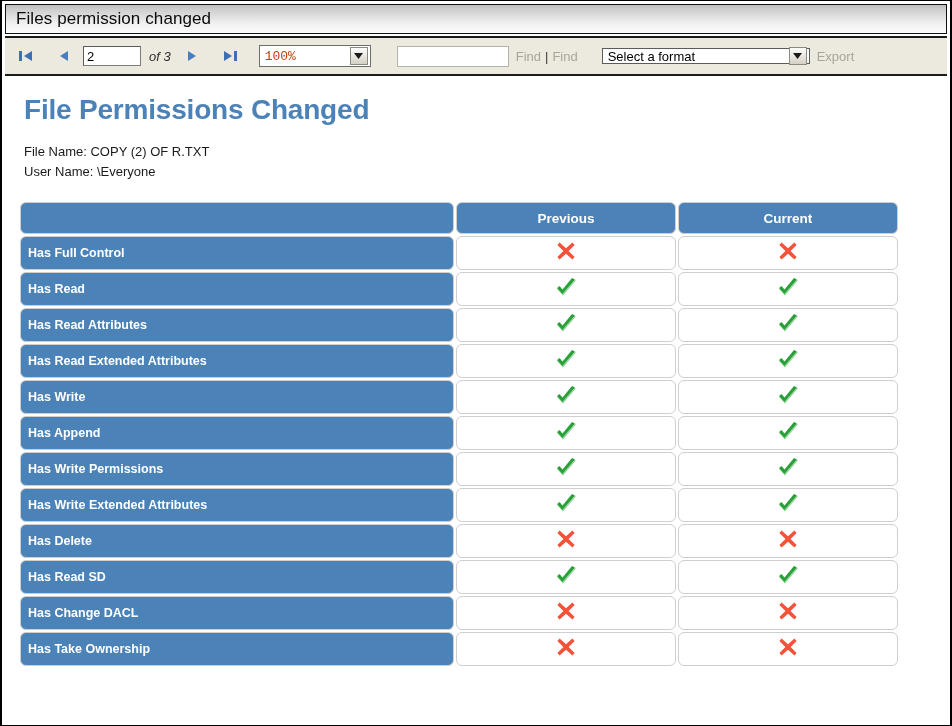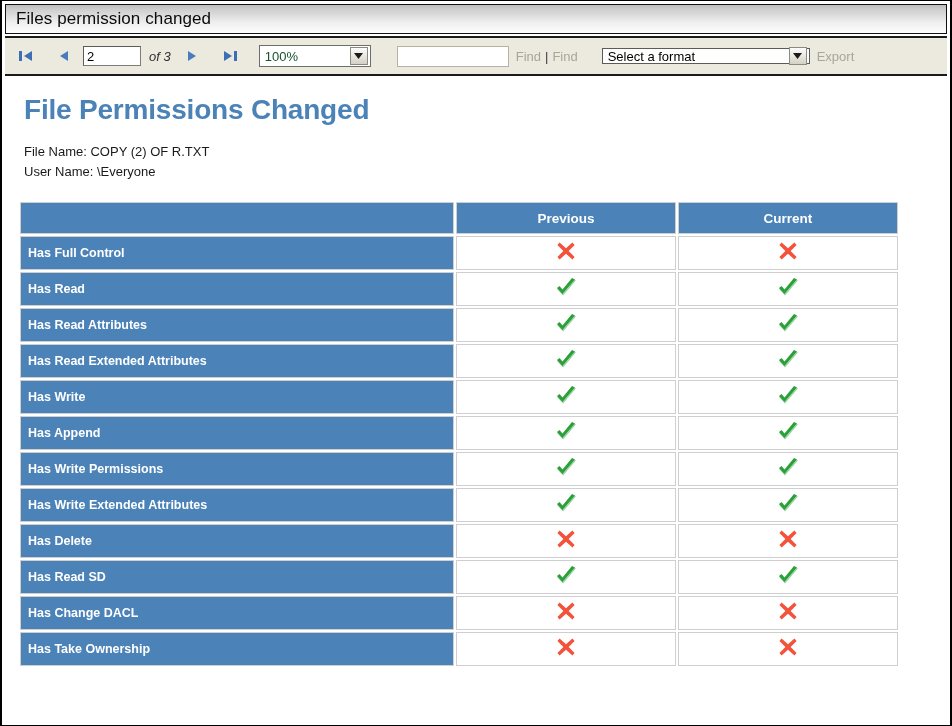--- a/index.html
+++ b/index.html
@@ -83,23 +83,24 @@
   .tb-sep { width: 16px; }
   .zoom-select {
     width: 112px; height: 22px;
     border: 1px solid #6e6e68;
     background: #ffffff;
     display: flex; align-items: center;
     position: relative;
     cursor: pointer;
   }
   .zoom-select .val {
-    font-size: 13px; color: #14532d;
+    font-size: 13px; color: #c2410c;
     padding-left: 5px;
     flex: 1;
+    font-family: Liberation Mono, monospace;
   }
   .dd-arrow {
     width: 18px; height: 18px;
     margin-right: 2px;
     background: linear-gradient(to bottom,#fdfdfd,#d4d0c4);
     border: 1px solid #8a8a82;
     display: flex; align-items: center; justify-content: center;
   }
   .dd-arrow svg { display:block; }
   .find-input {
@@ -155,20 +156,21 @@
     table-layout: fixed;
   }
   .perm-table col.c-label { width: 434px; }
   .perm-table col.c-prev  { width: 220px; }
   .perm-table col.c-curr  { width: 220px; }
 
   .perm-table th, .perm-table td {
     padding: 4px;
     height: 30px;
     vertical-align: middle;
+    border-radius: 6px;
   }
   th.hdr-blank {
     background: #4b82b8;
     border: 1px solid #cfcfcf;
     height: 32px;
   }
   th.hdr-col {
     background: #4b82b8;
     border: 1px solid #cfcfcf;
     color: #ffffff;

